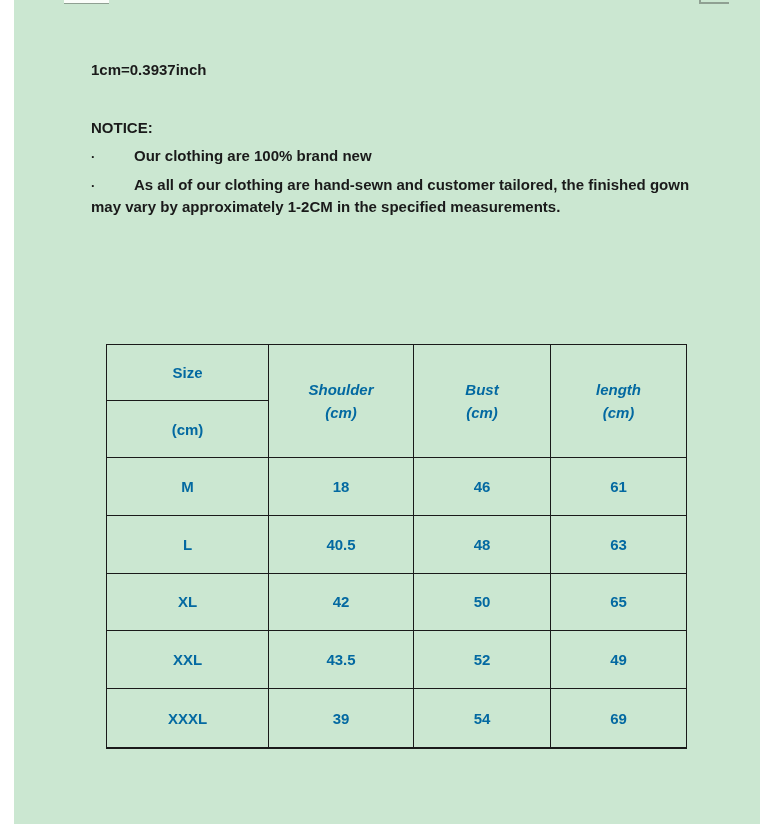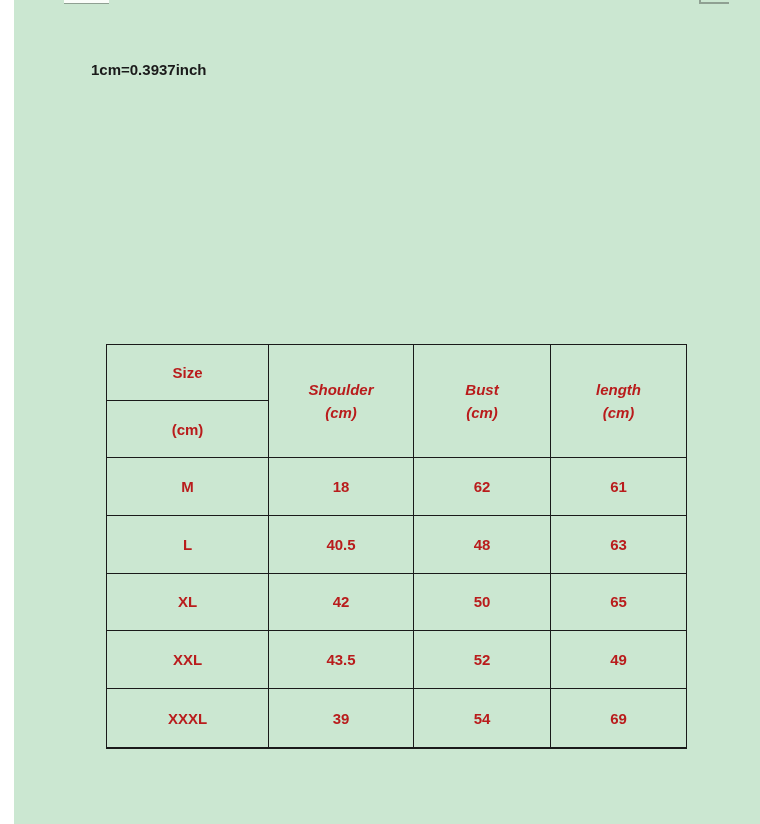--- a/index.html
+++ b/index.html
@@ -53,21 +53,21 @@
   }
 
   table.size-table {
     position: absolute; left: 92px; top: 344px;
     width: 580px; height: 405px;
     border-collapse: collapse;
     table-layout: fixed;
     text-align: center;
     font-size: 15px;
     font-weight: 700;
-    color: #b91c1c;
+    color: #0369a1;
   }
   table.size-table td {
     border: 1px solid #1a1a1a;
     padding: 0;
     vertical-align: middle;
   }
   table.size-table { border: 1px solid #1a1a1a; border-bottom-width: 2px; }
   tr.h1 { height: 56px; }
   tr.h2 { height: 57px; }
   .hdr2 div { line-height: 23px; font-style: italic; }
@@ -76,23 +76,26 @@
 <body>
 
 <div class="page">
 
   <div class="artifact-left"></div>
   <div class="artifact-right"></div>
 
   <div class="title">1cm=0.3937inch</div>
 
   <div class="notice">
+    <div class="heading">NOTICE:</div>
+
+    <p><span class="dot">·</span><span>Our clothing are 100% brand new</span></p>
 
 
-
+    <p><span class="dot">·</span><span>As all of our clothing are hand-sewn and customer tailored, the finished gown may vary by approximately 1-2CM in the specified measurements.</span></p>
 
   </div>
 
   <table class="size-table">
     <colgroup>
       <col style="width:162px">
       <col style="width:145px">
       <col style="width:137px">
       <col style="width:136px">
     </colgroup>
@@ -112,21 +115,21 @@
           <div>(cm)</div>
         </td>
       </tr>
       <tr class="h2">
         <td>(cm)</td>
       </tr>
 
       <tr>
         <td>M</td>
         <td>18</td>
-        <td>62</td>
+        <td>46</td>
         <td>61</td>
       </tr>
       <tr>
         <td>L</td>
         <td>40.5</td>
         <td>48</td>
         <td>63</td>
       </tr>
       <tr>
         <td>XL</td>

